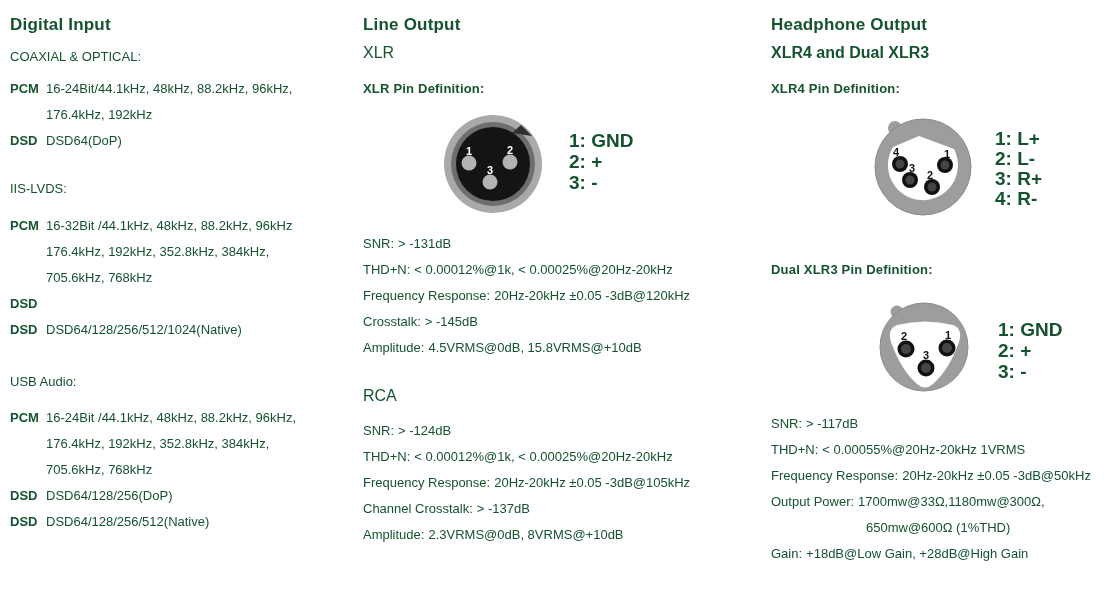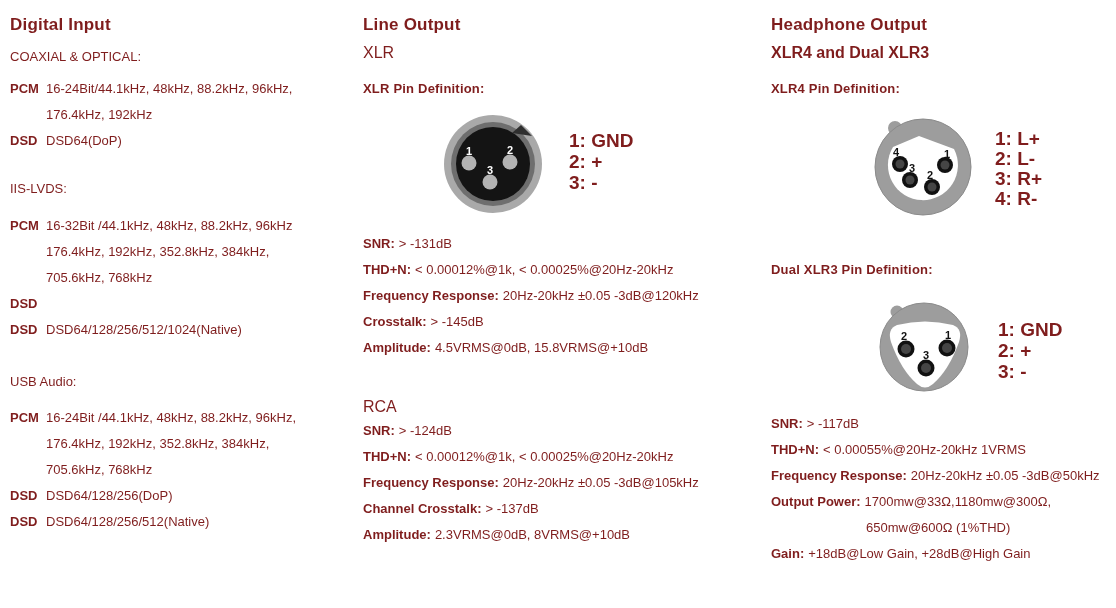--- a/index.html
+++ b/index.html
@@ -1,38 +1,38 @@
 <!DOCTYPE html>
 <html><head>
 <meta charset="utf-8">
 <style>
   html,body { margin:0; padding:0; background:#fff; }
   .page {
     position:relative; width:1116px; height:608px; background:#ffffff;
-    font-family:"Liberation Sans", sans-serif; color:#7f1d1d; overflow:hidden;
+    font-family:"Liberation Sans", sans-serif; color:#14532d; overflow:hidden;
   }
   .col { position:absolute; top:0; }
   .col1 { left:10px;  width:348px; }
   .col2 { left:363px; width:402px; }
   .col3 { left:771px; width:344px; }
 
   .abs { position:absolute; left:0; white-space:nowrap; }
 
   .sec-title { font-size:17px; font-weight:700; letter-spacing:.2px; }
   .subname   { font-size:16px; font-weight:400; line-height:26px; }
   .subname-b { font-size:16px; font-weight:700; line-height:26px; }
   .grp       { font-size:13px; line-height:26px; }
   .pindef    { font-size:13px; font-weight:700; line-height:26px; letter-spacing:.2px; }
 
   .frow { display:flex; font-size:13px; }
   .frow .rl { width:36px; font-weight:700; line-height:26px; flex:none; }
   .frow .rv > div { line-height:26px; }
 
   .specs .spec { font-size:13px; line-height:26px; white-space:nowrap; }
-  .specs .sl { font-weight:700; }
+  .specs .sl { font-weight:400; }
   .specs .sv { margin-left:4px; }
   .specs .cont { padding-left:95px; }
 
   .conn { position:absolute; }
   .conn svg { position:absolute; left:0; top:0; }
   .pin-labels { position:absolute; font-size:19px; font-weight:600; }
   .pl21 > div { line-height:21px; }
   .pl20 > div { line-height:20px; }
 
   svg text { font-family:"Liberation Sans", sans-serif; font-weight:700; }
@@ -128,21 +128,21 @@
     </div>
 
     <div class="abs specs" style="top:231px">
       <div class="spec"><b class="sl">SNR:</b><span class="sv">&gt; -131dB</span></div>
       <div class="spec"><b class="sl">THD+N:</b><span class="sv">&lt; 0.00012%@1k, &lt; 0.00025%@20Hz-20kHz</span></div>
       <div class="spec"><b class="sl">Frequency Response:</b><span class="sv">20Hz-20kHz ±0.05 -3dB@120kHz</span></div>
       <div class="spec"><b class="sl">Crosstalk:</b><span class="sv">&gt; -145dB</span></div>
       <div class="spec"><b class="sl">Amplitude:</b><span class="sv">4.5VRMS@0dB,  15.8VRMS@+10dB</span></div>
     </div>
 
-    <div class="abs subname" style="top:394px">RCA</div>
+    <div class="abs subname" style="top:383px">RCA</div>
     <div class="abs specs" style="top:418px">
       <div class="spec"><b class="sl">SNR:</b><span class="sv">&gt;  -124dB</span></div>
       <div class="spec"><b class="sl">THD+N:</b><span class="sv">&lt; 0.00012%@1k, &lt; 0.00025%@20Hz-20kHz</span></div>
       <div class="spec"><b class="sl">Frequency Response:</b><span class="sv">20Hz-20kHz ±0.05 -3dB@105kHz</span></div>
       <div class="spec"><b class="sl">Channel Crosstalk:</b><span class="sv">&gt; -137dB</span></div>
       <div class="spec"><b class="sl">Amplitude:</b><span class="sv">2.3VRMS@0dB, 8VRMS@+10dB</span></div>
     </div>
   </section>
 
   <section class="col col3">

